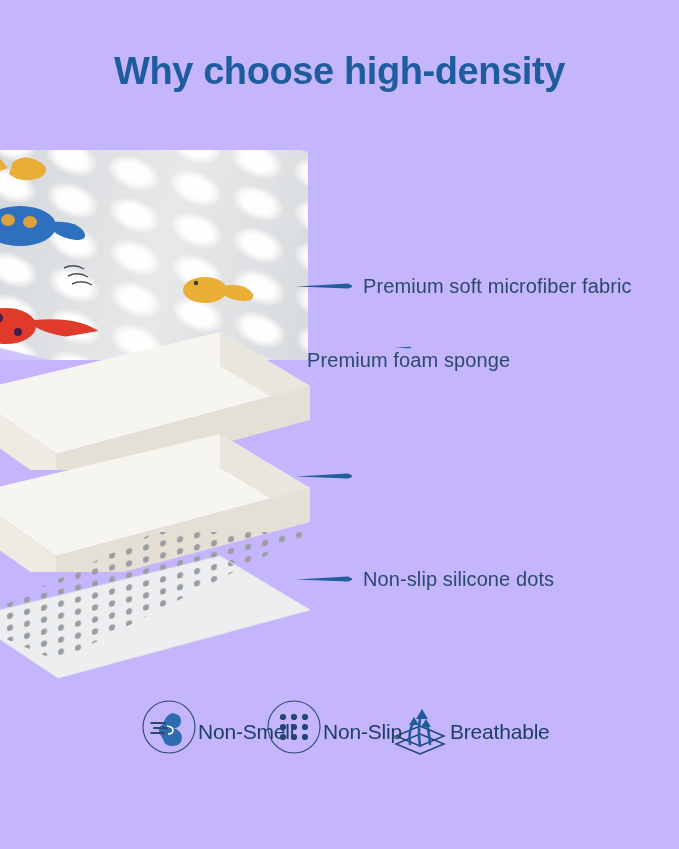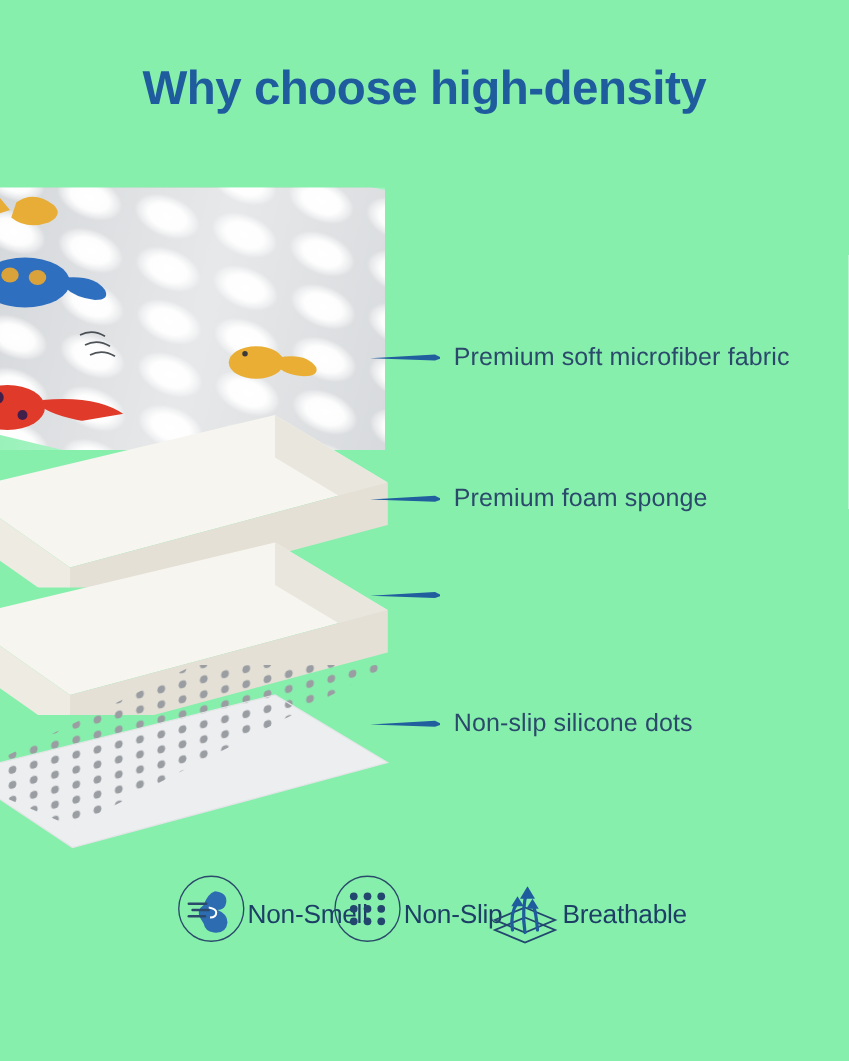--- a/index.html
+++ b/index.html
@@ -8,21 +8,21 @@
     padding: 0;
     background: #ffffff;
   }
   body {
     font-family: "Liberation Sans", sans-serif;
   }
   #page {
     position: relative;
     width: 679px;
     height: 849px;
-    background: #86efac;
+    background: #c4b5fd;
     overflow: hidden;
   }
 
   
   .title {
     position: absolute;
     left: 0;
     top: 48px;
     width: 679px;
     text-align: center;
@@ -92,21 +92,21 @@
     display: block;
   }
   .callout-text {
     font-size: 20px;
     color: #2b4a6b;
     white-space: nowrap;
     margin-left: 11px;
     letter-spacing: 0.1px;
   }
   .c1 { left: 296px; top: 273px; }
-  .c2 { left: 296px; top: 386px; }
+  .c2 { left: 296px; top: 346px; flex-direction: column; }
   .c3 { left: 296px; top: 463px; }
   .c4 { left: 296px; top: 566px; }
 
   
   .features {
     position: absolute;
     left: 140px;
     top: 696px;
     width: 539px;
     display: flex;

